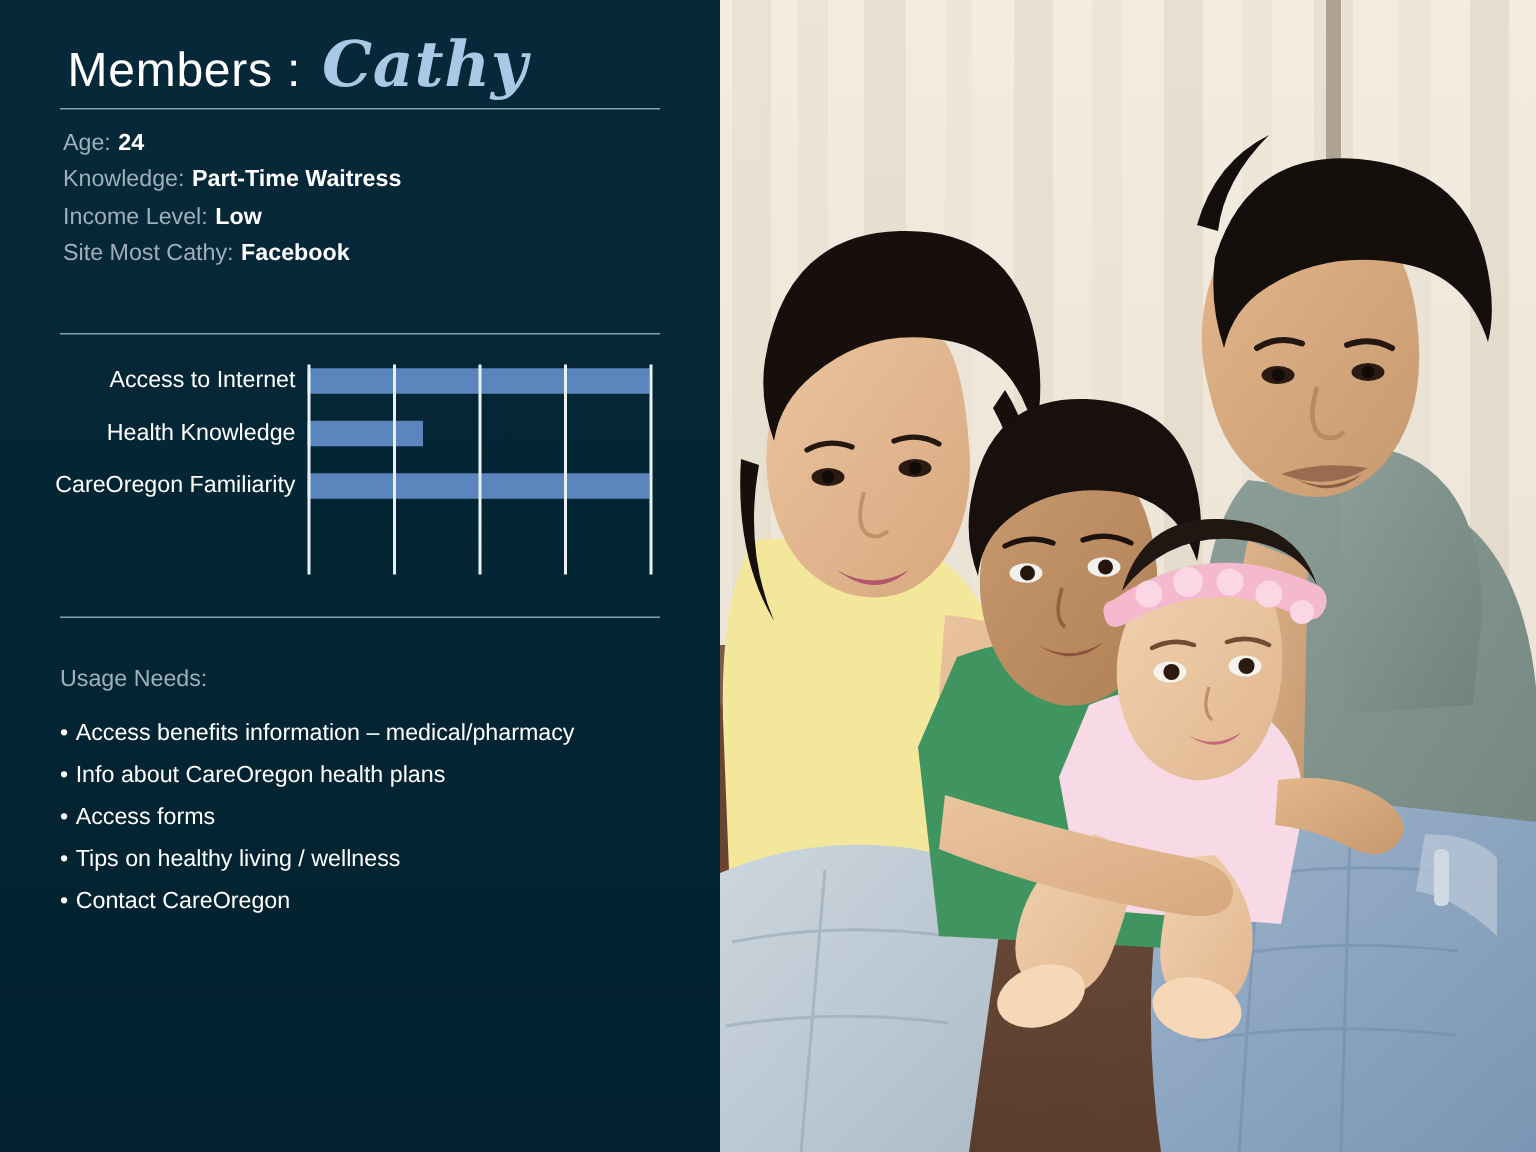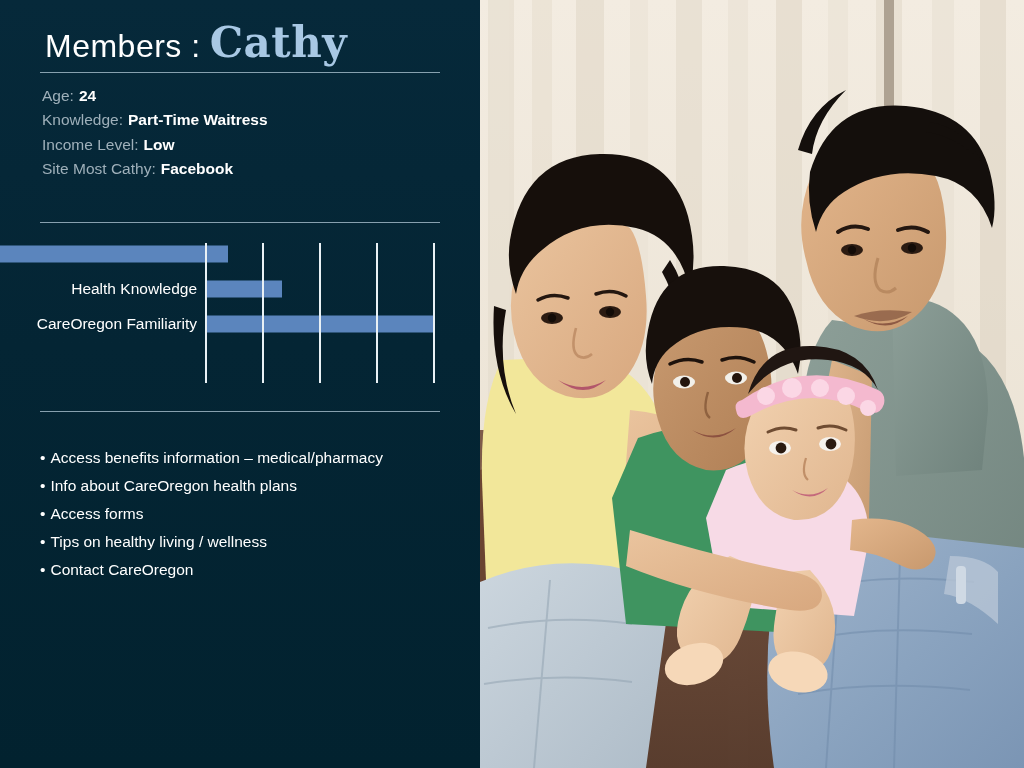--- a/index.html
+++ b/index.html
@@ -33,23 +33,24 @@
     font-size:32px;
     font-weight:400;
     color:#ffffff;
     letter-spacing:0.5px;
     font-family:"Liberation Sans", sans-serif;
   }
   #title .t-name {
     font-size:42px;
     color:#a8c8e4;
     font-family:"DejaVu Serif", serif;
+    font-style:italic;
     font-weight:700;
     letter-spacing:0.5px;
-    margin-left:9px;
+    margin-left:14px;
   }
 
   .divider {
     position:absolute;
     height:1px;
     background:#9fb6c4;
     opacity:.85;
   }
   #div-title { left:40px; top:72px; width:400px; }
   #div-mid   { left:40px; top:222px; width:400px; }
@@ -168,20 +169,21 @@
       </div>
       <div class="demo-row">
         <span class="demo-label">Site Most Cathy:</span><span class="demo-value">Facebook</span>
       </div>
     </div>
 
     <div class="divider" id="div-mid"></div>
 
     <div id="chart">
       <div class="chart-row">
+        <div class="chart-label">Access to Internet</div>
         <div class="bar-track">
           <div class="bar" style="width: 228px; background: rgb(91, 133, 189);"></div>
         </div>
       </div>
       <div class="chart-row">
         <div class="chart-label">Health Knowledge</div>
         <div class="bar-track">
           <div class="bar" style="width: 76.95px; background: rgb(91, 133, 189);"></div>
         </div>
       </div>
@@ -196,20 +198,21 @@
           <div class="gridline" style="left: 57px; background: rgb(233, 241, 245);"></div>
           <div class="gridline" style="left: 114px; background: rgb(233, 241, 245);"></div>
           <div class="gridline" style="left: 171px; background: rgb(233, 241, 245);"></div>
           <div class="gridline" style="left: 228px; background: rgb(233, 241, 245);"></div>
         </div>
     </div>
 
     <div class="divider" id="div-low"></div>
 
     <div id="usage">
+      <div id="usage-title">Usage Needs:</div>
       <div class="usage-item"><span class="bullet">•</span><span>Access benefits information – medical/pharmacy</span></div>
       <div class="usage-item"><span class="bullet">•</span><span>Info about CareOregon health plans</span></div>
       <div class="usage-item"><span class="bullet">•</span><span>Access forms</span></div>
       <div class="usage-item"><span class="bullet">•</span><span>Tips on healthy living / wellness</span></div>
       <div class="usage-item"><span class="bullet">•</span><span>Contact CareOregon</span></div>
     </div>
   </div>
 
   <div id="photo">
     <svg viewBox="0 0 544 768" preserveAspectRatio="xMidYMid slice">

